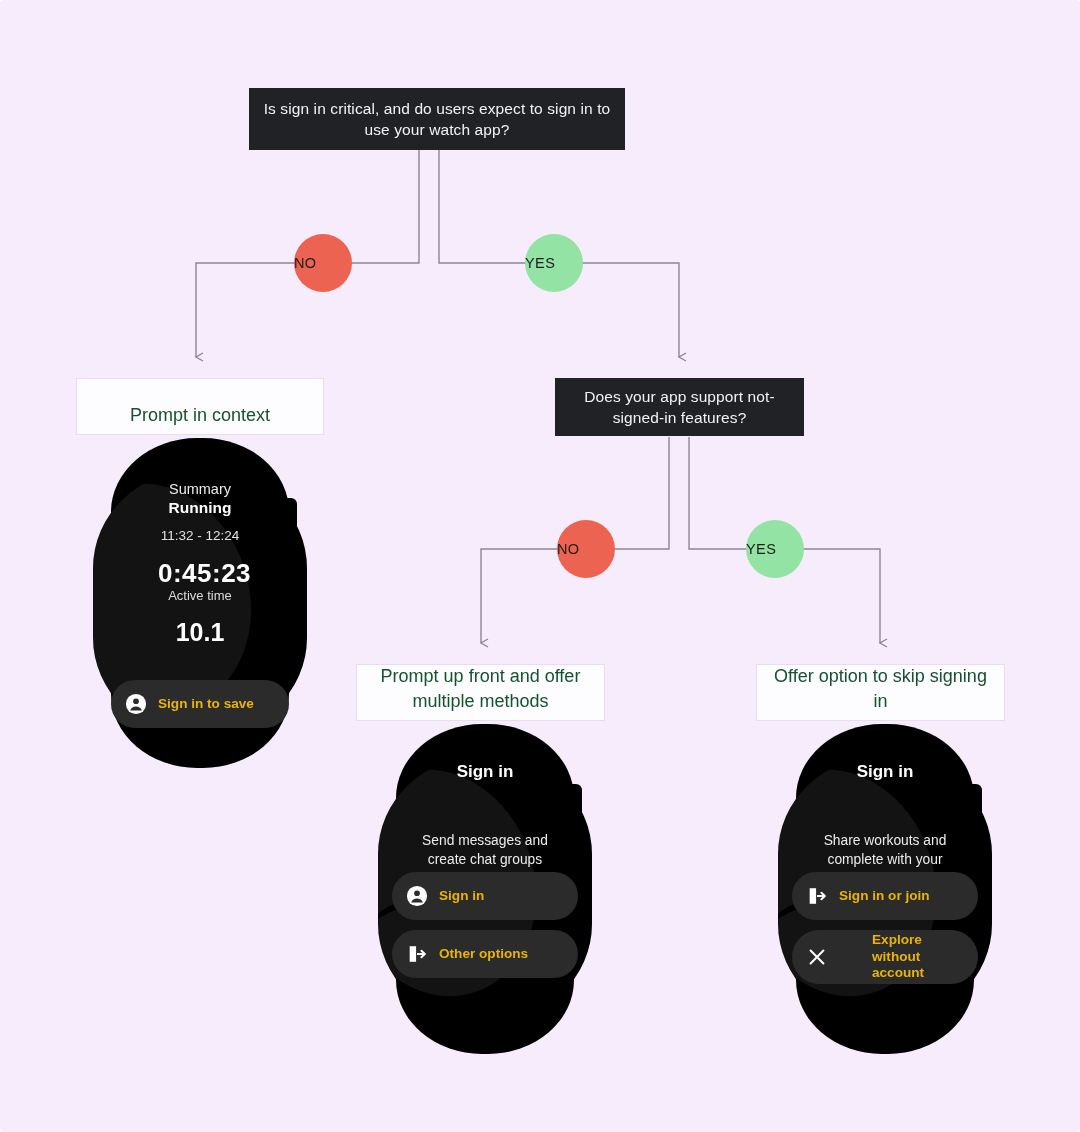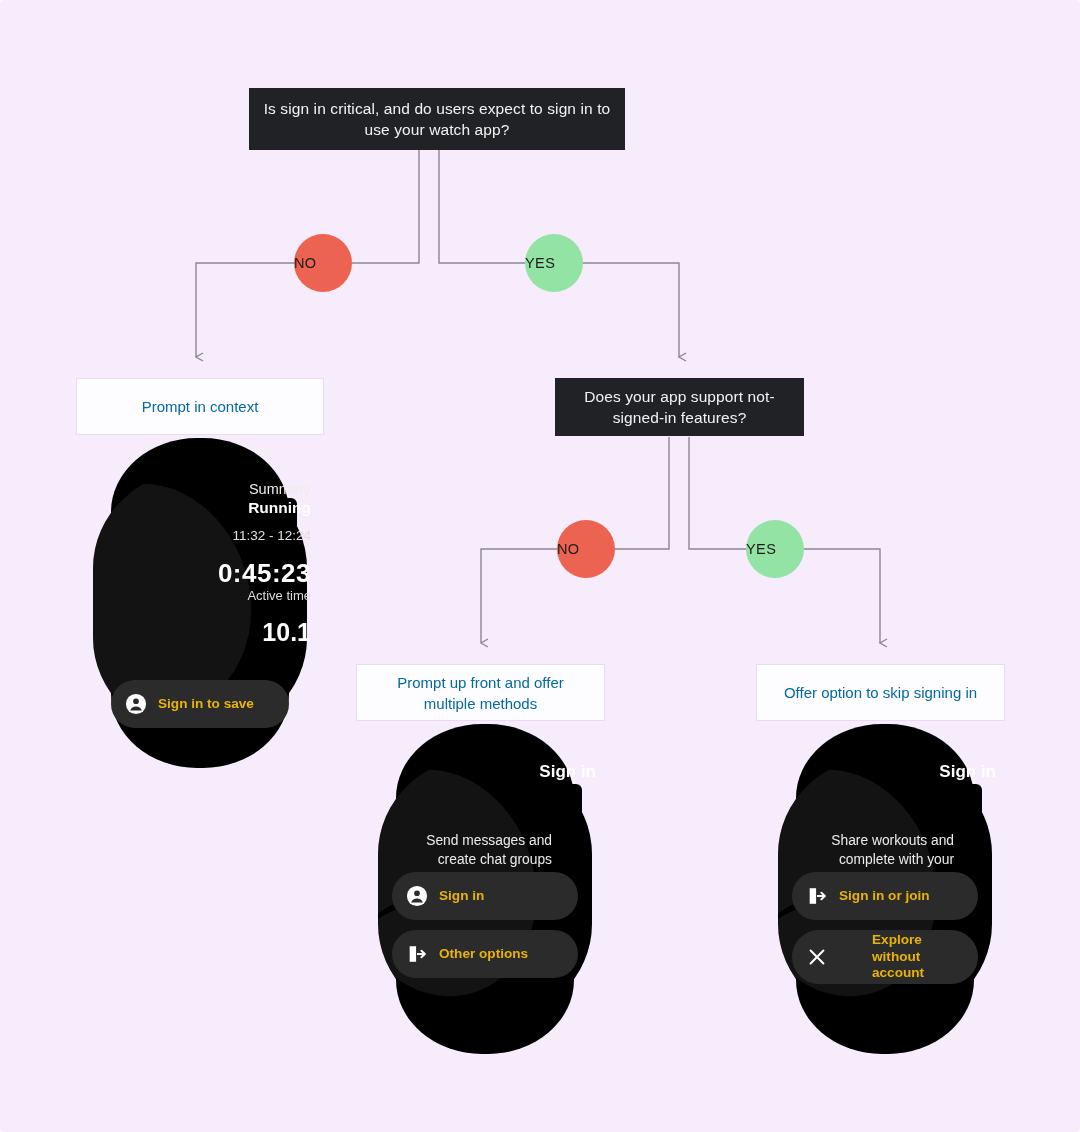--- a/index.html
+++ b/index.html
@@ -42,26 +42,26 @@
     line-height: 1.38;
     letter-spacing: .1px;
     padding: 6px 14px;
   }
 
   
   .white-box {
     position: absolute;
     background: #fdfcfe;
     border: 1px solid #e9dcf0;
-    color: #0369a1;
+    color: #14532d;
     display: flex;
-    align-items: center;
+    align-items: flex-end;
     justify-content: center;
     text-align: center;
-    font-size: 15px;
+    font-size: 18px;
     line-height: 1.4;
     padding: 6px 14px;
   }
 
   
   .badge {
     position: absolute;
     width: 58px;
     height: 58px;
     border-radius: 50%;
@@ -136,21 +136,21 @@
     width: 272px;
     height: 150px;
     border-radius: 50%;
     border-top: 9px solid #000;
     pointer-events: none;
   }
   .watch .content {
     position: absolute;
     inset: 0;
     color: #fff;
-    text-align: right;
+    text-align: center;
     z-index: 2;
   }
 
   
   .w-label    { font-size: 14.5px; color: #ececec; }
   .w-title    { font-size: 15.5px; font-weight: bold; color: #fff; }
   .w-range    { font-size: 13.5px; color: #e0e0e0; }
   .w-big      { font-size: 26px; font-weight: bold; color: #fff; letter-spacing: .5px; }
   .w-sub      { font-size: 13px; color: #dcdcdc; }
   .w-num      { font-size: 25px; font-weight: bold; color: #fff; }

